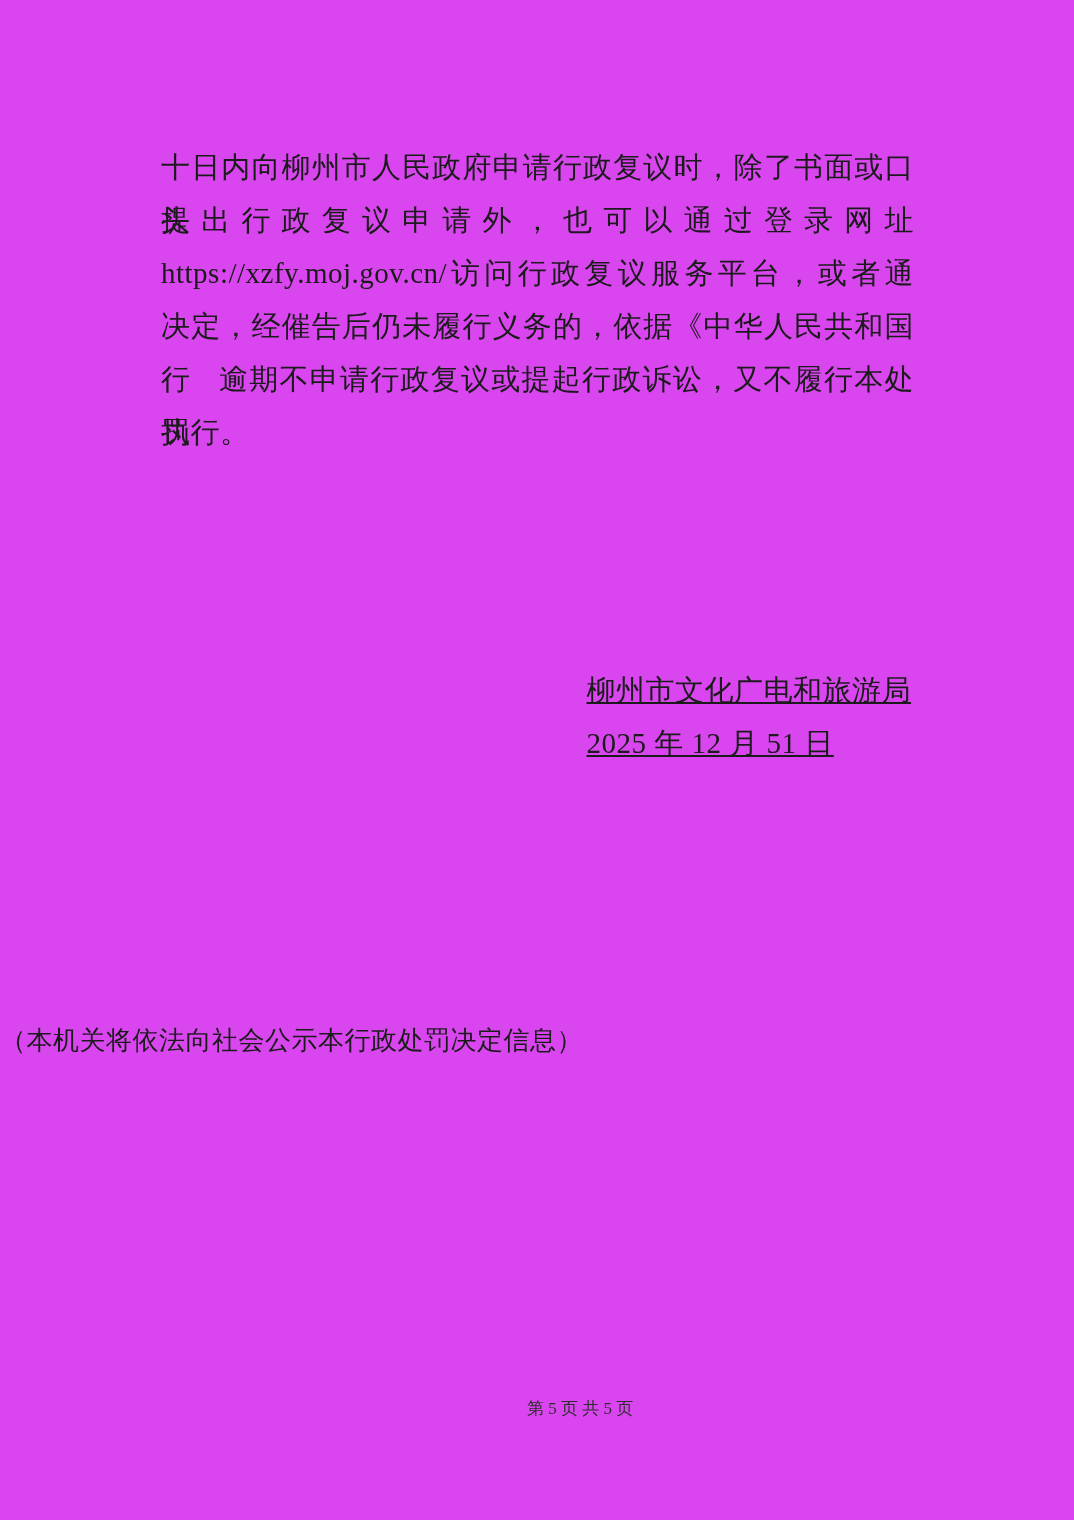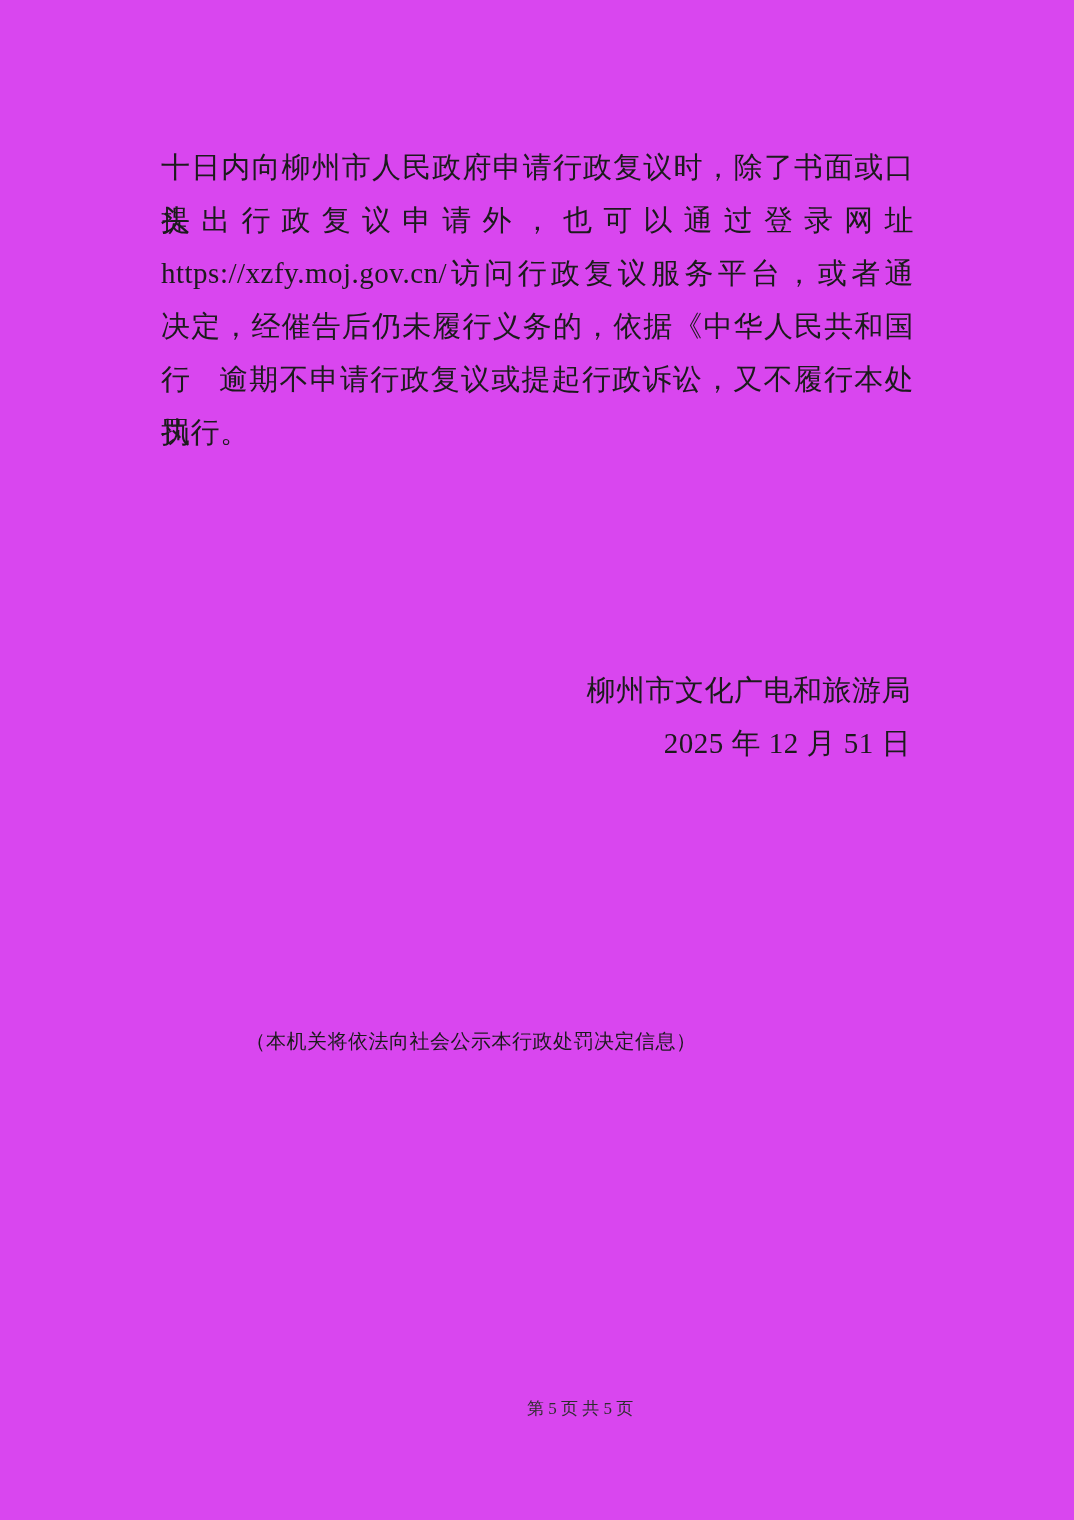--- a/index.html
+++ b/index.html
@@ -40,35 +40,35 @@
     text-align: justify;
     text-align-last: justify;
   }
   .line.indent {
     text-indent: 2em;
   }
   .sig-block {
     position: absolute;
     top: 664px;
     right: 163px;
-    text-align: right;
+    text-align: left;
+    text-decoration: underline;
   }
   .sig-line {
     font-size: 29px;
     line-height: 53px;
     letter-spacing: 0.5px;
     white-space: nowrap;
   }
   .note {
     position: absolute;
     top: 1020px;
     left: 0;
     width: 942px;
-    text-align: center;
-    font-size: 20px;
+    font-size: 26px;
     line-height: 42px;
     letter-spacing: 0.5px;
   }
   .footer {
     position: absolute;
     top: 1396px;
     left: 0;
     width: 1074px;
     text-align: center;
     font-size: 17px;

